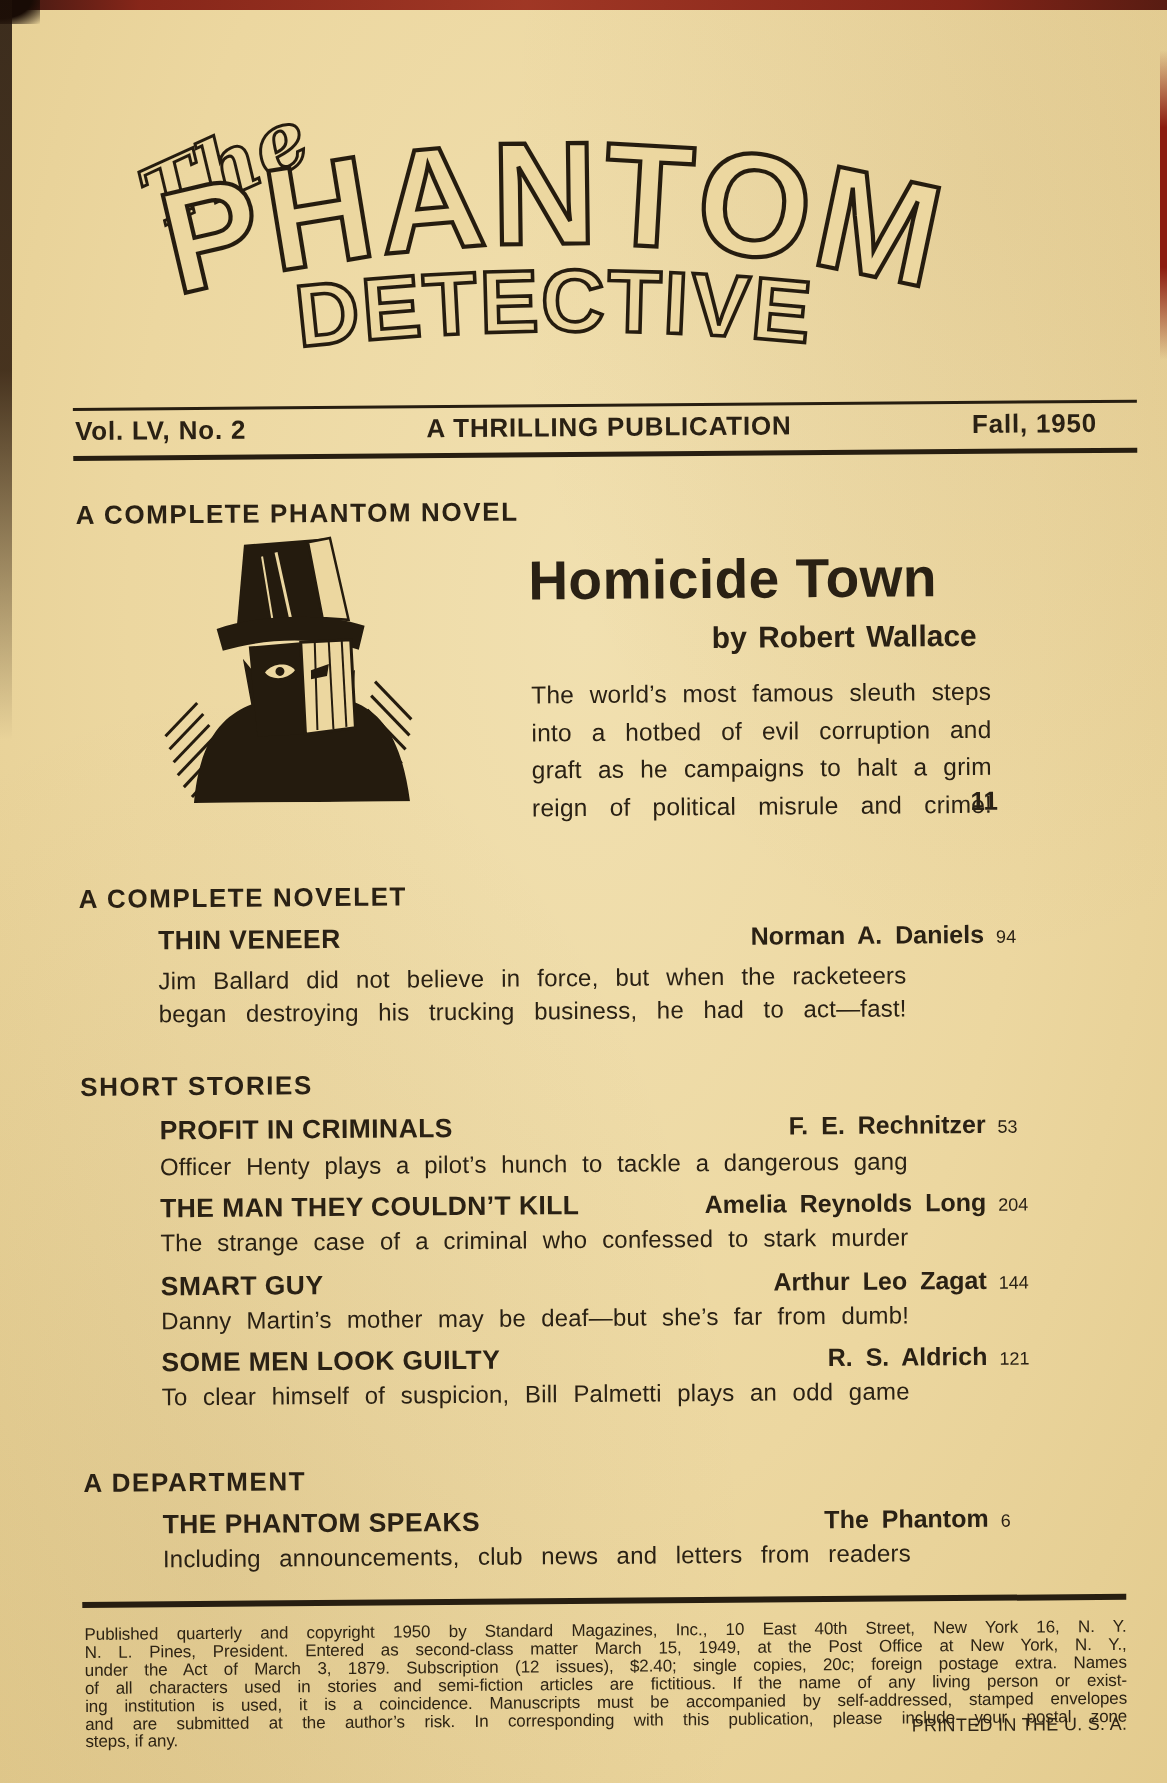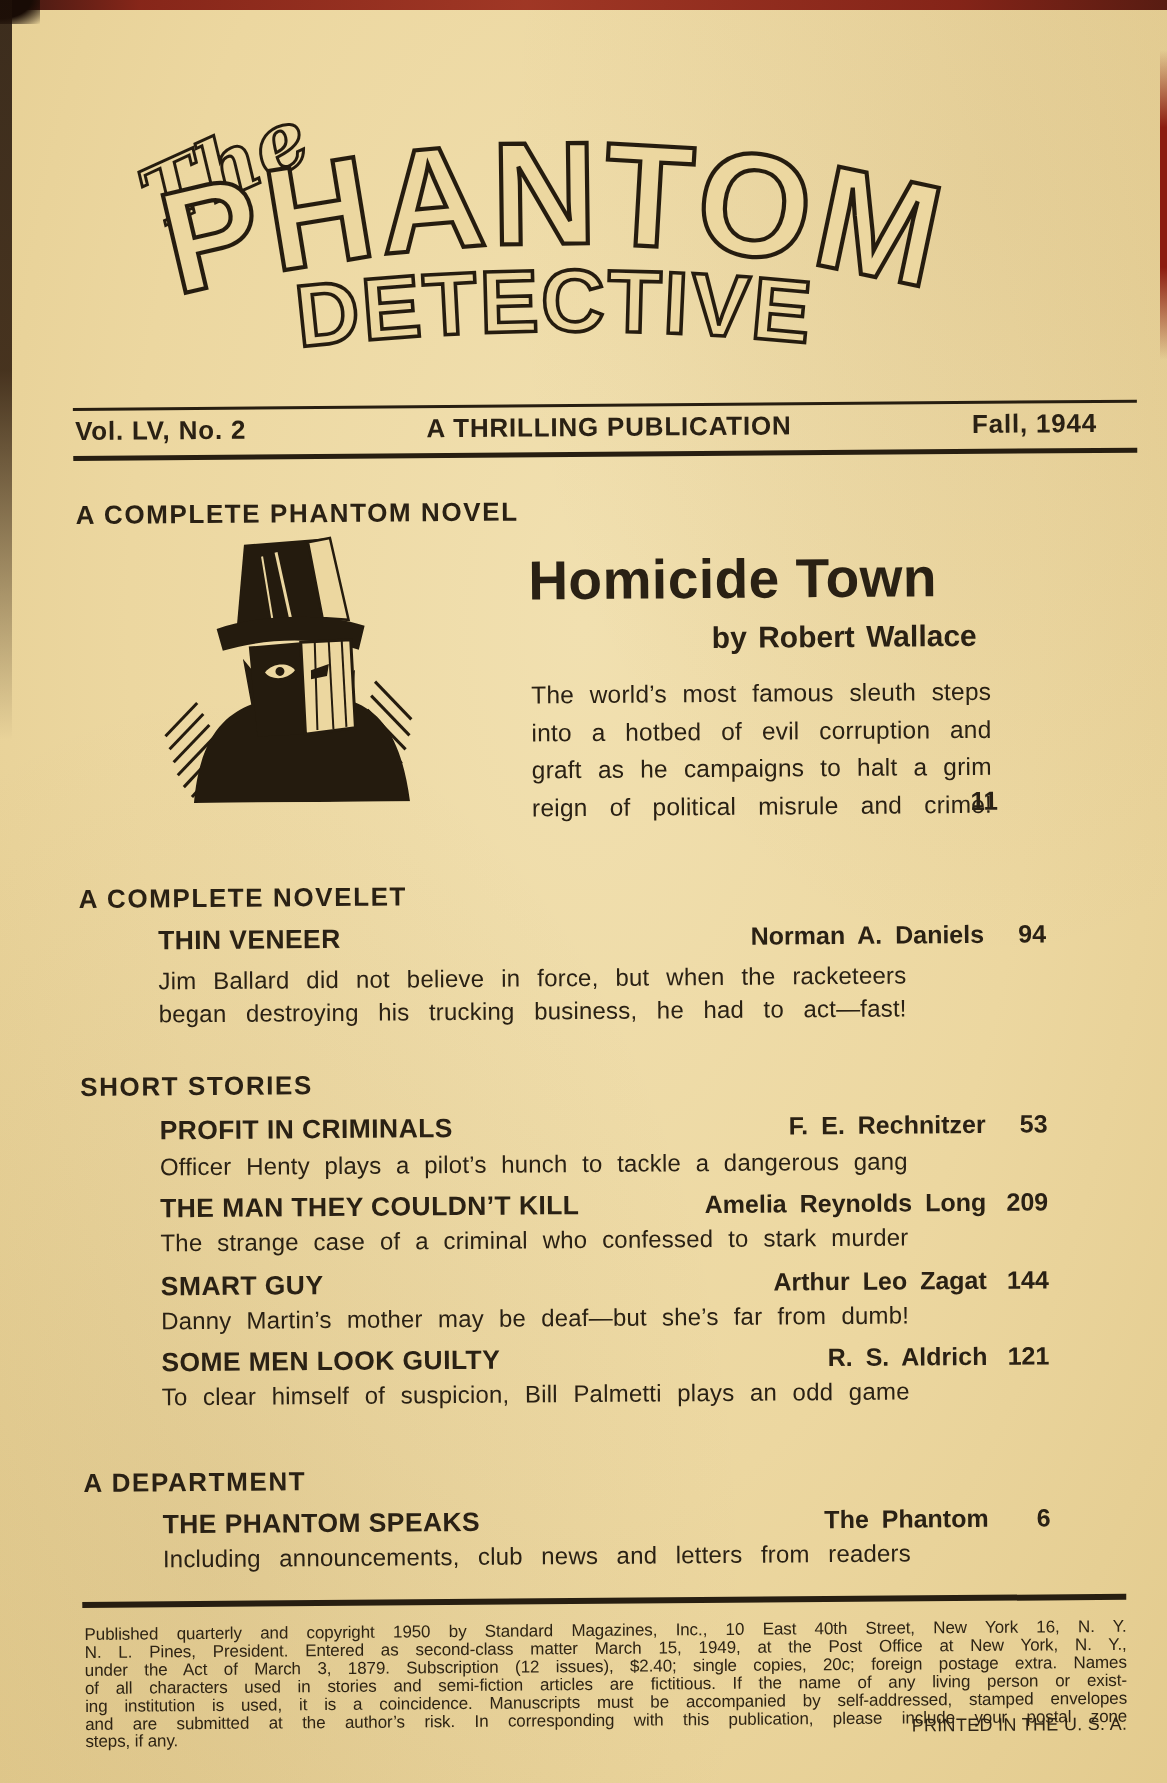--- a/index.html
+++ b/index.html
@@ -37,21 +37,21 @@
 
   .novel-title{position:absolute;left:530px;font-weight:bold;font-size:55px;letter-spacing:.5px;white-space:nowrap;}
   .novel-byline{position:absolute;left:532px;width:460px;text-align:right;padding-right:14px;font-weight:bold;font-size:30px;word-spacing:3px;white-space:nowrap;box-sizing:border-box;}
   .blurb{position:absolute;left:532px;width:460px;font-size:24.5px;line-height:37.5px;letter-spacing:.2px;}
   .blurb div{text-align:justify;text-align-last:justify;}
   .pagenum-novel{position:absolute;left:948px;width:50px;text-align:right;font-weight:bold;font-size:26px;}
 
   .story-row{position:absolute;left:157px;right:122px;display:flex;align-items:baseline;}
   .story-title{font-weight:bold;font-size:26.5px;letter-spacing:.4px;white-space:nowrap;}
   .story-author{font-weight:bold;font-size:25px;word-spacing:6px;white-space:nowrap;margin-left:auto;}
-  .story-page{font-weight:bold;font-size:25px;width:50px;text-align:right;white-space:nowrap;margin-left:12px;}
+  .story-page{font-weight:normal;font-size:18px;width:50px;white-space:nowrap;margin-left:12px;}
   .story-desc{position:absolute;left:157px;width:748px;font-size:24px;letter-spacing:.2px;text-align:justify;text-align-last:justify;}
   .story-desc.two-line{line-height:32.5px;}
 
   .bottom-rule{top:1598px;left:76px;width:1044px;height:6px;}
 
   .fineprint{position:absolute;left:78px;width:1042px;top:1622px;font-size:17px;line-height:17.9px;letter-spacing:-.1px;color:#2e2414;}
   .fineprint .fl{text-align:justify;text-align-last:justify;white-space:normal;}
   .fineprint .last-row{display:flex;justify-content:space-between;align-items:baseline;}
   .fineprint .printed{position:relative;top:-9px;font-size:18px;letter-spacing:.3px;}
 </style>
@@ -73,21 +73,21 @@
       </text>
       <text font-family="Liberation Sans, sans-serif" font-weight="bold" font-size="88" letter-spacing="2" fill="#ecd7a0" stroke="#251c0f" stroke-width="3.6" text-anchor="middle">
         <textPath href="#arcBottom" startOffset="50%">DETECTIVE</textPath>
       </text>
     </svg>
 
     <div class="rule" style="left:76px;top:404px;width:1064px;height:3px;"></div>
     <div class="issue-bar">
       <span>Vol. LV, No. 2</span>
       <span>A THRILLING PUBLICATION</span>
-      <span>Fall, 1944</span>
+      <span>Fall, 1950</span>
     </div>
     <div class="rule" style="left:76px;top:452px;width:1064px;height:5px;"></div>
 
     <div class="sec-head" style="top:496px;">A COMPLETE PHANTOM NOVEL</div>
 
     <svg class="abs" style="left:160px;top:528px;" width="275" height="272" viewBox="0 0 275 272">
       <g stroke="#241b0e" stroke-width="3" fill="none">
         <path d="M6 205 L38 172"></path>
           <path d="M10 218 L44 183"></path>
           <path d="M14 231 L50 194"></path>
@@ -145,21 +145,21 @@
     <div class="story-row" style="top:1112px;">
       <span class="story-title">PROFIT IN CRIMINALS</span>
       <span class="story-author">F. E. Rechnitzer</span>
       <span class="story-page">53</span>
     </div>
     <div class="story-desc" style="top:1150px;">Officer Henty plays a pilot’s hunch to tackle a dangerous gang</div>
 
     <div class="story-row" style="top:1190px;">
       <span class="story-title">THE MAN THEY COULDN’T KILL</span>
       <span class="story-author">Amelia Reynolds Long</span>
-      <span class="story-page">209</span>
+      <span class="story-page">204</span>
     </div>
     <div class="story-desc" style="top:1226px;">The strange case of a criminal who confessed to stark murder</div>
 
     <div class="story-row" style="top:1268px;">
       <span class="story-title">SMART GUY</span>
       <span class="story-author">Arthur Leo Zagat</span>
       <span class="story-page">144</span>
     </div>
     <div class="story-desc" style="top:1304px;">Danny Martin’s mother may be deaf—but she’s far from dumb!</div>
 

